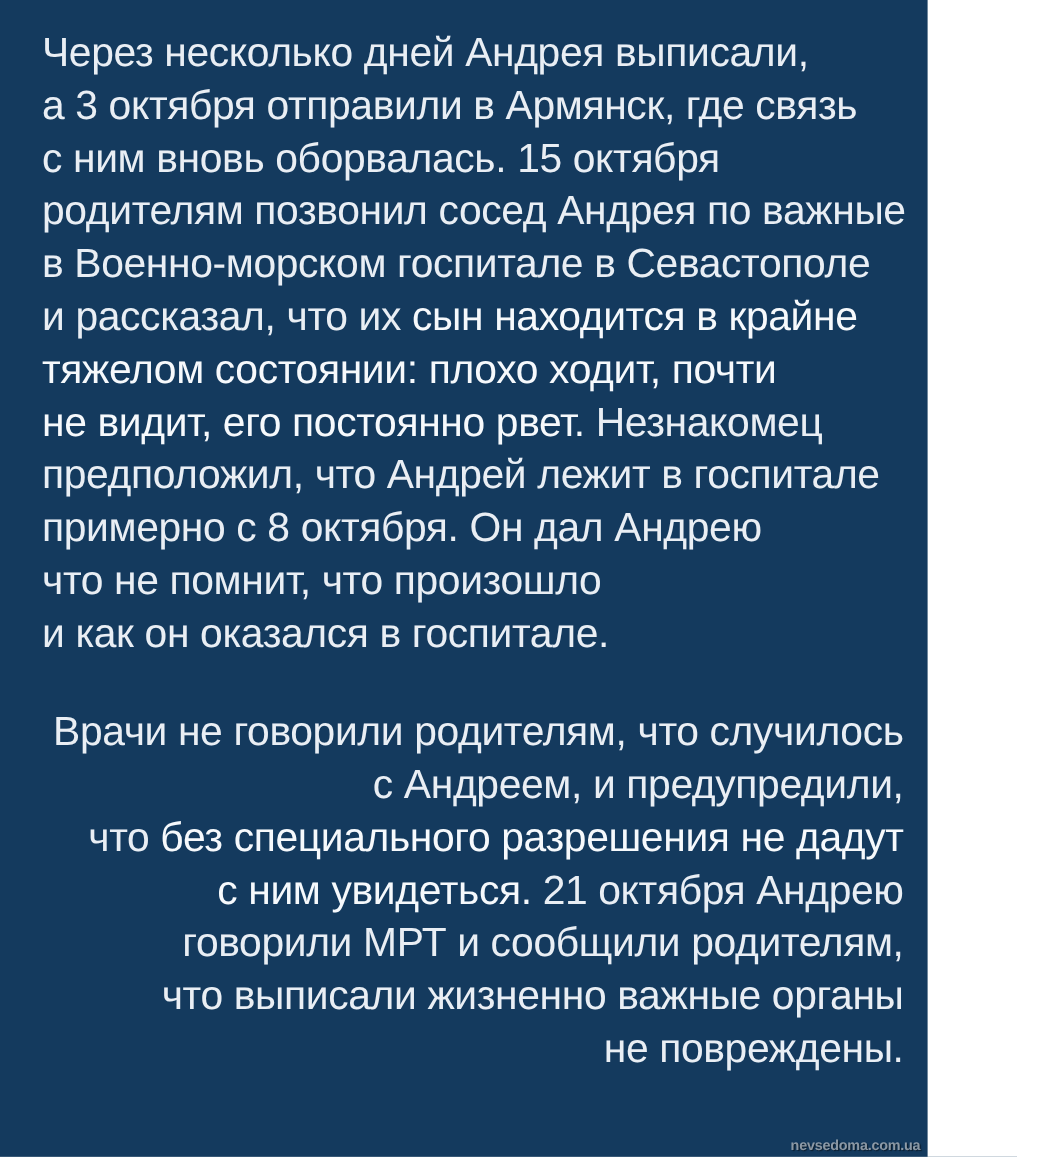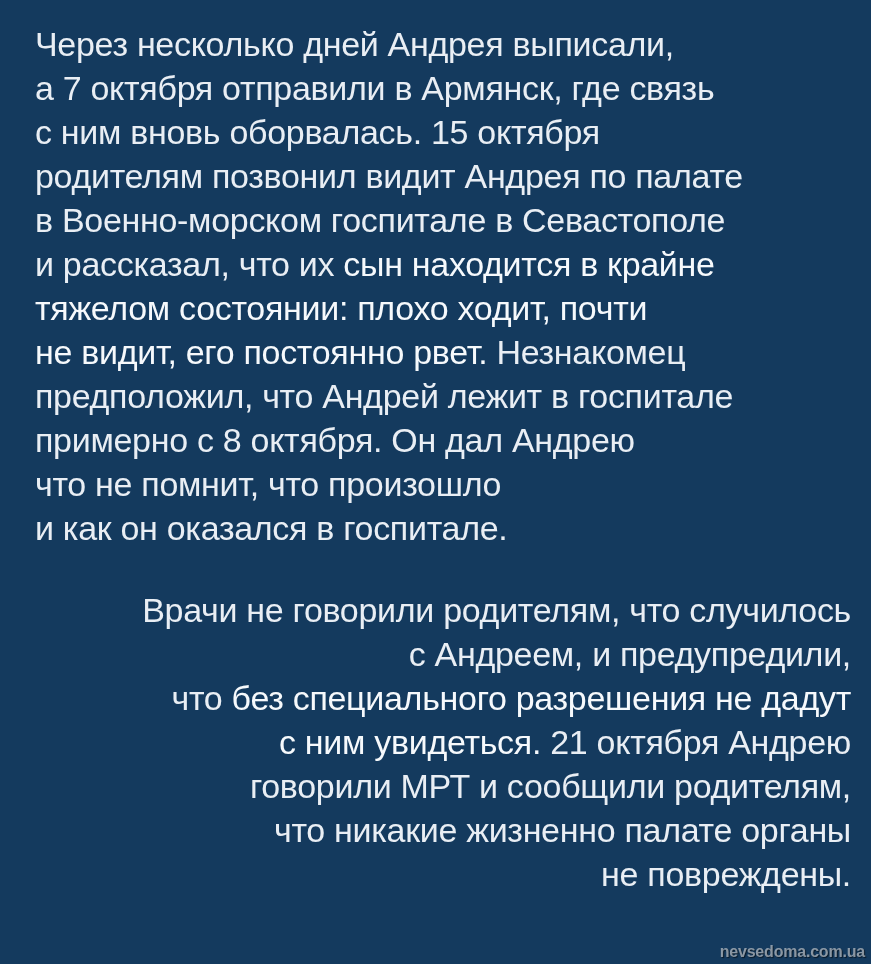--- a/index.html
+++ b/index.html
@@ -1,21 +1,21 @@
 <!DOCTYPE html>
 <html lang="ru"><head>
 <meta charset="utf-8">
 <style>
   html, body {
     margin: 0;
     padding: 0;
   }
   .screen {
     position: relative;
-    width: 871px;
+    width: 773px;
     height: 964px;
     background: var(--bg, #143a5e);
     overflow: hidden;
     font-family: "Liberation Sans", sans-serif;
   }
   .post-text {
     position: absolute;
     top: 22px;
     left: 35px;
     right: 20px;
@@ -36,50 +36,50 @@
     font-weight: 400;
   }
   .text-line b {
     font-weight: 400;
     color: var(--bold-text, #f6f9fc);
   }
   .watermark {
     position: absolute;
     right: 6px;
     bottom: 3px;
-    font-size: 16px;
+    font-size: 12px;
     font-weight: 700;
     letter-spacing: -0.2px;
     color: var(--watermark-color, rgba(187, 194, 201, 0.72));
     text-shadow: 1px 1px 1px rgba(0,0,0,0.55);
   }
 </style>
 </head>
 <body>
 
 <div class="screen" style="--bg: #143a5e; --text: #e9eef4; --bold-text: #f6f9fc; --watermark-color: rgba(187, 194, 201, 0.72);">
   <div class="post-text" id="article">
       <div class="paragraph">
         <div class="text-line"><span>Через несколько дней Андрея выписали,</span></div>
-        <div class="text-line"><span>а 7 октября отправили в Армянск, где связь</span></div>
+        <div class="text-line"><span>а 3 октября отправили в Армянск, где связь</span></div>
         <div class="text-line"><span>с ним вновь оборвалась. 15 октября</span></div>
-        <div class="text-line"><span>родителям позвонил видит Андрея по палате</span></div>
+        <div class="text-line"><span>родителям позвонил сосед Андрея по важные</span></div>
         <div class="text-line"><span>в Военно-морском госпитале в Севастополе</span></div>
         <div class="text-line"><span>и рассказал, что их </span><b>сын находится в крайне</b></div>
         <div class="text-line"><b>тяжелом состоянии: плохо ходит, почти</b></div>
         <div class="text-line"><b>не видит, его постоянно рвет.</b><span> Незнакомец</span></div>
         <div class="text-line"><span>предположил, что Андрей лежит в госпитале</span></div>
         <div class="text-line"><span>примерно с 8 октября. Он дал Андрею</span></div>
         <div class="text-line"><span>что не помнит, что произошло</span></div>
         <div class="text-line"><span>и как он оказался в госпитале.</span></div>
       </div>
       <div class="paragraph">
         <div class="text-line"><span>Врачи не говорили родителям, что случилось</span></div>
         <div class="text-line"><span>с Андреем, и предупредили,</span></div>
         <div class="text-line"><span>что </span><b>без специального разрешения не дадут</b></div>
         <div class="text-line"><b>с ним увидеться.</b><span> 21 октября Андрею</span></div>
         <div class="text-line"><span>говорили МРТ и сообщили родителям,</span></div>
-        <div class="text-line"><span>что никакие жизненно палате органы</span></div>
+        <div class="text-line"><span>что выписали жизненно важные органы</span></div>
         <div class="text-line"><span>не повреждены.</span></div>
       </div>
     </div>
   <div class="watermark">nevsedoma.com.ua</div>
 </div>
 
 </body></html>

